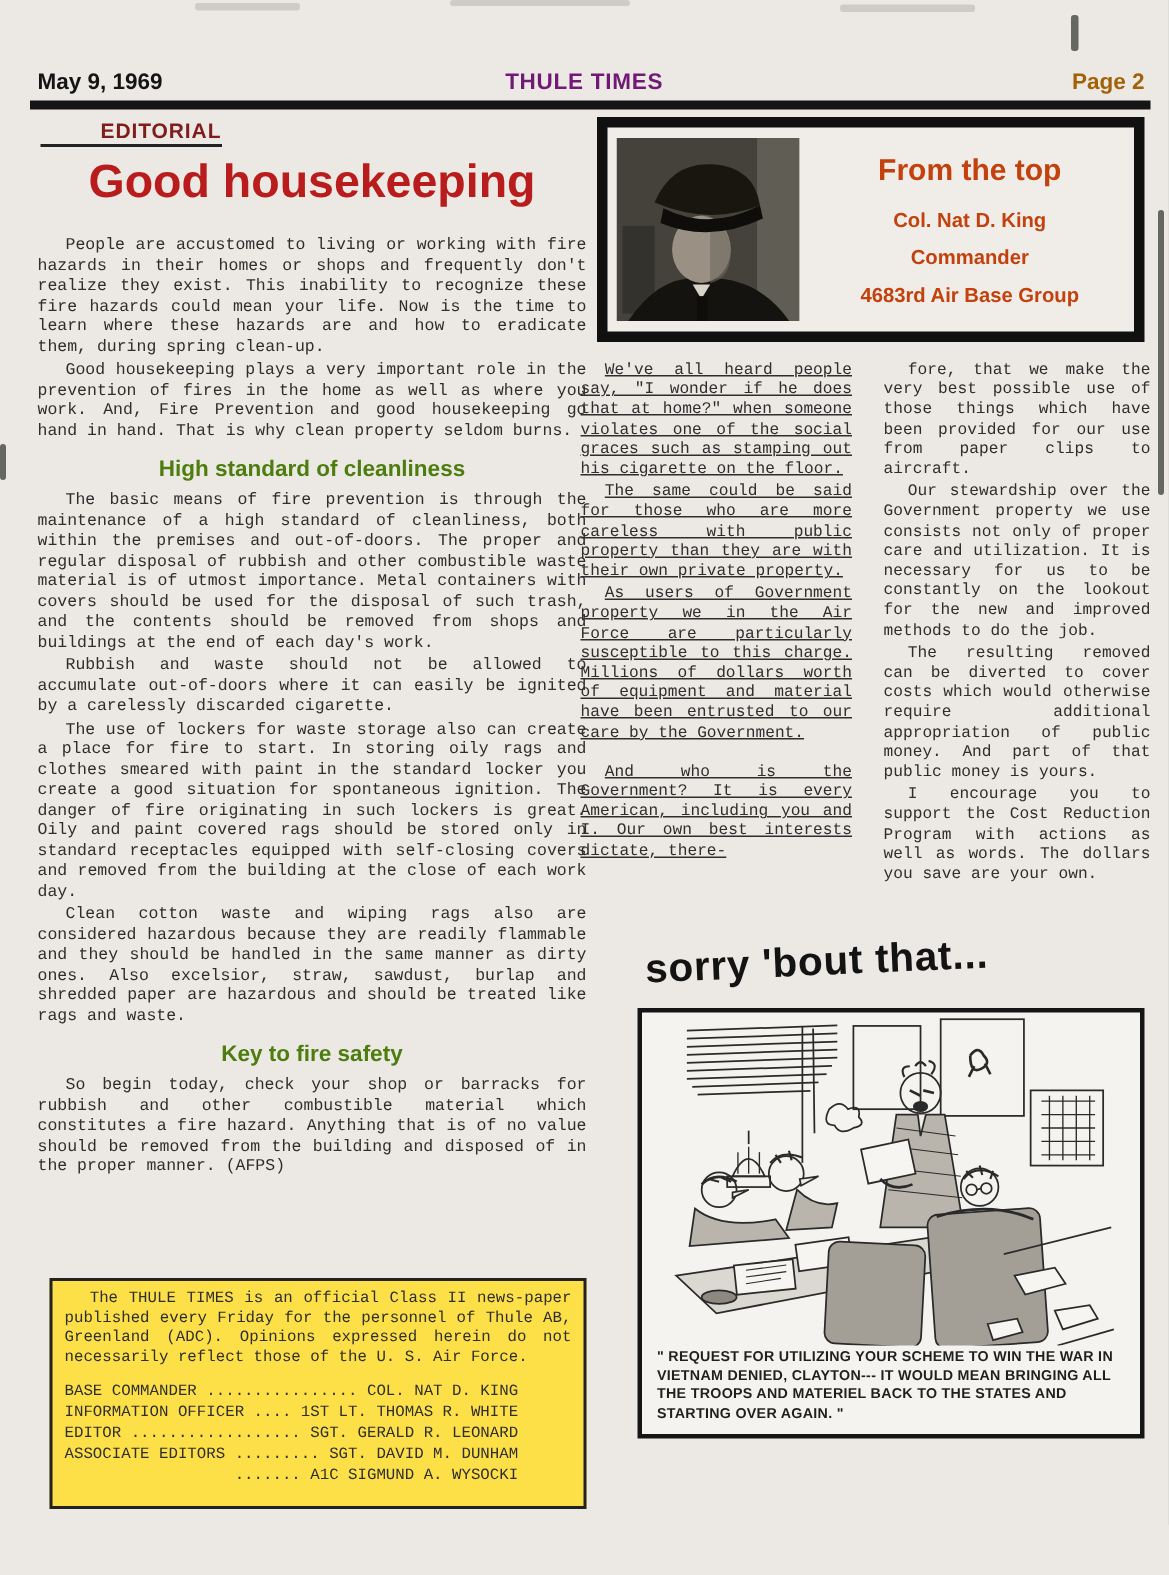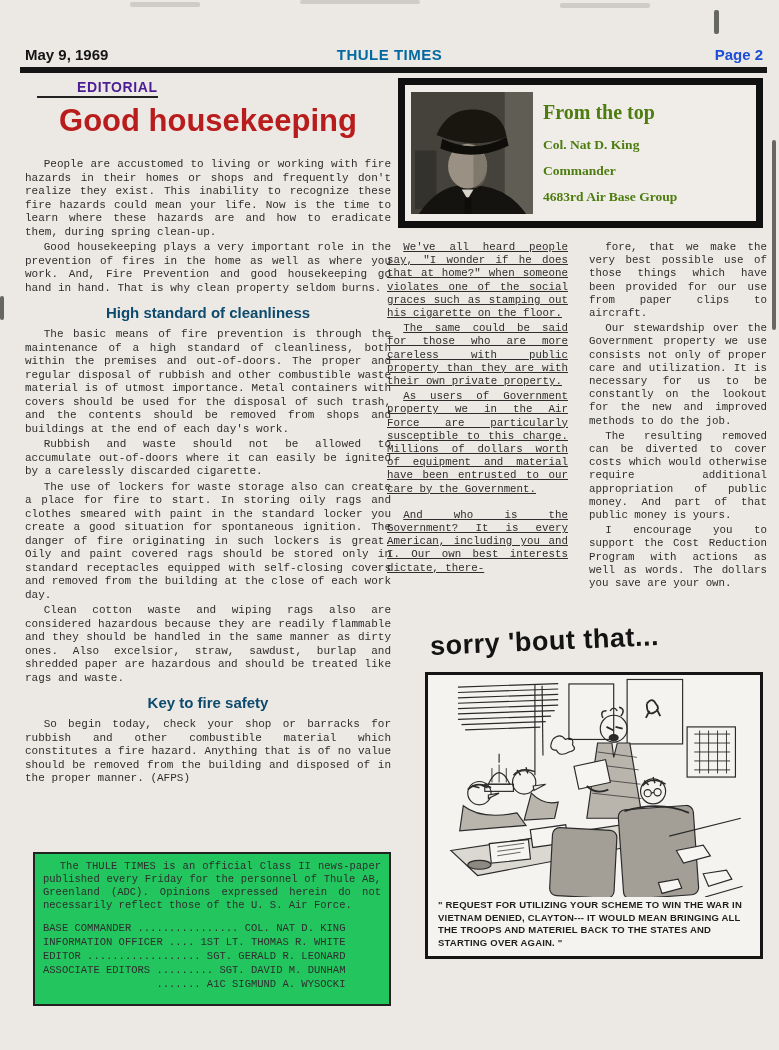--- a/index.html
+++ b/index.html
@@ -1,41 +1,41 @@
 <!DOCTYPE html>
 <html><head>
 <meta charset="utf-8">
 <style>
   html,body{margin:0;padding:0;background:#d8d5d0;}
   .page{position:relative;width:779px;height:1050px;background:#ece9e4;overflow:hidden;
         font-family:"Liberation Mono",monospace;color:#2e2e2e;}
   
   .hdr-date{position:absolute;top:46px;left:25px;font:bold 15px "Liberation Sans",sans-serif;color:#141414;}
-  .hdr-title{position:absolute;top:46px;left:50%;transform:translateX(-50%);font:bold 15px "Liberation Sans",sans-serif;color:#0369a1;letter-spacing:.5px;}
-  .hdr-page{position:absolute;top:46px;right:16px;font:bold 15px "Liberation Sans",sans-serif;color:#1d4ed8;}
+  .hdr-title{position:absolute;top:46px;left:50%;transform:translateX(-50%);font:bold 15px "Liberation Sans",sans-serif;color:#701a75;letter-spacing:.5px;}
+  .hdr-page{position:absolute;top:46px;right:16px;font:bold 15px "Liberation Sans",sans-serif;color:#a16207;}
   .rule{position:absolute;top:67px;left:20px;width:747px;height:6px;background:#151515;}
-  .editorial{position:absolute;top:79px;left:37px;font:bold 14px "Liberation Sans",sans-serif;
-             letter-spacing:.6px;border-bottom:2px solid #222;padding-bottom:1px;color:#4c1d95;padding-left:40px;}
+  .editorial{position:absolute;top:79px;left:27px;font:bold 14px "Liberation Sans",sans-serif;
+             letter-spacing:.6px;border-bottom:2px solid #222;padding-bottom:1px;color:#7f1d1d;padding-left:40px;}
   
   .headline{position:absolute;top:103px;left:25px;width:366px;text-align:center;
             font:bold 31px "Liberation Sans",sans-serif;color:#b91c1c;}
   .left-body{position:absolute;top:158px;left:25px;width:366px;font-size:11px;line-height:13.5px;text-align:justify;}
   .para{margin:0 0 2px;text-indent:1.7em;}
-  .subhead{font:bold 15px "Liberation Sans",sans-serif;text-align:center;margin:9px 0 7px;color:#0c4a6e;}
+  .subhead{font:bold 15px "Liberation Sans",sans-serif;text-align:center;margin:9px 0 7px;color:#4d7c0f;}
   
   .masthead{position:absolute;top:852px;left:33px;width:358px;height:154px;border:2px solid #222;
-            padding:6px 8px;box-sizing:border-box;font-size:10.5px;background:#22c55e;}
+            padding:6px 8px;box-sizing:border-box;font-size:10.5px;background:#fde047;}
   .about{line-height:13px;text-align:justify;text-indent:1.6em;margin:0;}
   .staff{margin-top:9px;}
   .staff-line{white-space:pre;line-height:14px;margin:0;}
   
   .ftt-box{position:absolute;top:78px;left:398px;width:365px;height:150px;border:7px solid #101010;
            background:#f0ede8;box-sizing:border-box;display:flex;align-items:center;padding:6px;gap:10px;}
   .ftt-photo{width:122px;height:122px;flex:none;}
-  .ftt-text{flex:1;text-align:left;font-family:Liberation Serif, serif;font-weight:bold;color:#4d7c0f;}
+  .ftt-text{flex:1;text-align:center;font-family:Liberation Sans, sans-serif;font-weight:bold;color:#c2410c;}
   .ftt-title{font-size:20px;margin-bottom:13px;}
   .ftt-line{font-size:13.5px;margin-top:10px;}
   
   .colA{position:absolute;top:241px;left:387px;width:181px;text-decoration:underline;}
   .colB{position:absolute;top:241px;left:589px;width:178px;}
   .col{font-size:10.8px;line-height:13.2px;text-align:justify;}
   .col p{margin:0 0 2px;text-indent:1.5em;}
   .colA p:nth-child(4){margin-top:13px;}
   
   .cartoon-title{position:absolute;top:626px;left:430px;font:bold 27px "Liberation Sans",sans-serif;

